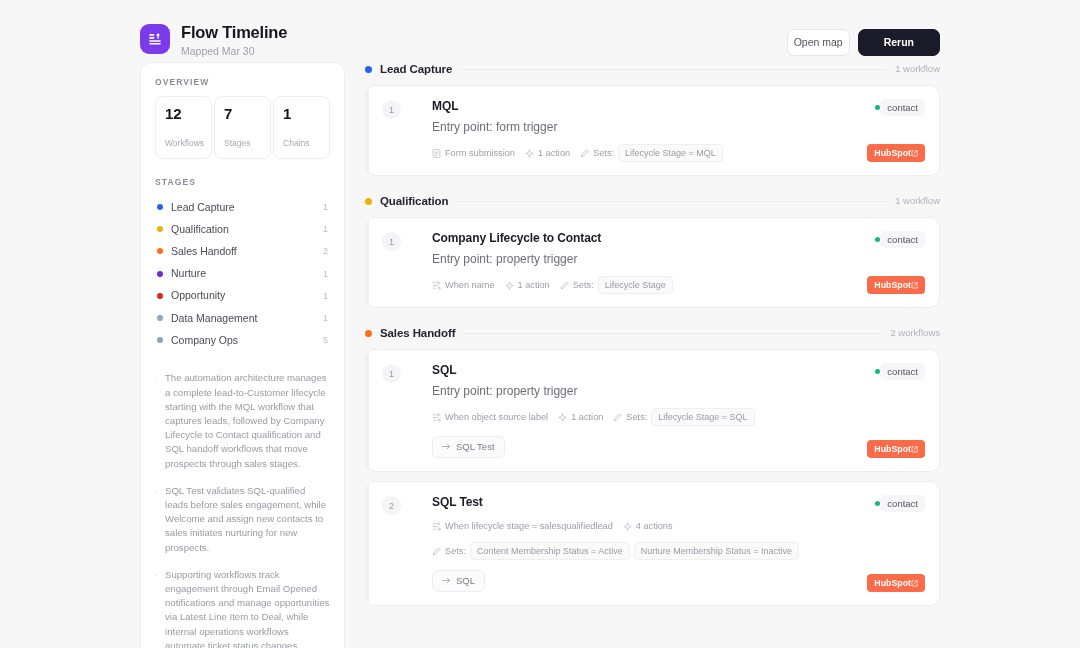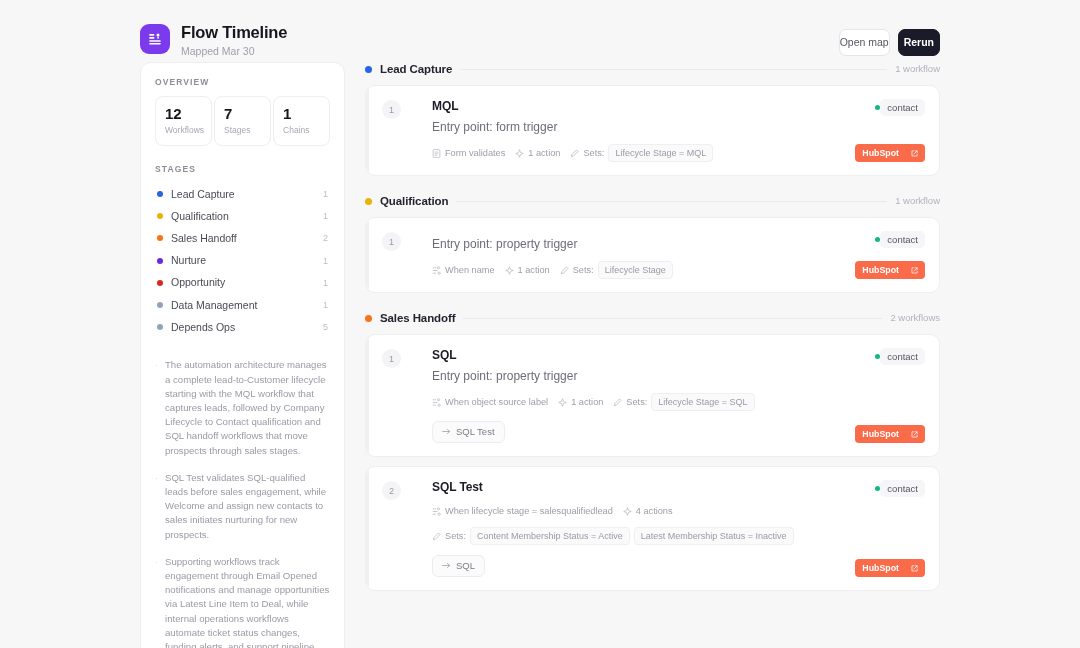--- a/index.html
+++ b/index.html
@@ -67,35 +67,35 @@
   .header-actions {
     display: flex;
     align-items: center;
     gap: 8px;
     padding-top: 7px;
   }
   .btn {
     font-family: "Liberation Sans", sans-serif;
     font-size: 10.5px;
     border-radius: 7px;
-    padding: 6px 0;
+    padding: 6px 6px;
     cursor: pointer;
     line-height: 13px;
     border: 1px solid #e6e6ea;
   }
   .btn-secondary {
     background: #ffffff;
     color: #55555f;
   }
   .btn-primary {
     background: #1a1a28;
     color: #ffffff;
     border-color: #1a1a28;
     font-weight: 600;
-    padding: 6px 5px;
+    padding: 6px 25px;
   }
 
   
   .body-grid {
     display: flex;
     gap: 20px;
     align-items: flex-start;
   }
 
   
@@ -130,21 +130,21 @@
   }
   .stat-value {
     font-size: 15px;
     font-weight: 700;
     color: #16161d;
     line-height: 18px;
   }
   .stat-label {
     font-size: 8.5px;
     color: #a8a8b3;
-    margin-top: 2px;
+    margin-top: 15px;
     line-height: 11px;
   }
   .stages-list { margin-bottom: 14px; }
   .stage-item {
     display: flex;
     align-items: center;
     gap: 8px;
     padding: 4.6px 2px;
     cursor: pointer;
   }
@@ -329,21 +329,21 @@
     border-radius: 5px;
     padding: 2.5px 7px;
     line-height: 12px;
   }
   .src-badge {
     position: absolute;
     right: 14px;
     bottom: 13px;
     display: inline-flex;
     align-items: center;
-    gap: 12px;
+    gap: 0;
     background: #fa6b49;
     color: #ffffff;
     font-size: 8.8px;
     font-weight: 600;
     border-radius: 4px;
     padding: 3.5px 7px;
     line-height: 11px;
     cursor: pointer;
   }
   .src-badge svg { display: block; }
@@ -421,21 +421,21 @@
             <span class="stage-name">Opportunity</span>
             <span class="stage-count">1</span>
           </div>
           <div class="stage-item">
             <span class="dot" style="background: rgb(148, 163, 184);"></span>
             <span class="stage-name">Data Management</span>
             <span class="stage-count">1</span>
           </div>
           <div class="stage-item">
             <span class="dot" style="background: rgb(148, 163, 184);"></span>
-            <span class="stage-name">Depends Ops</span>
+            <span class="stage-name">Company Ops</span>
             <span class="stage-count">5</span>
           </div>
         </div>
       <div class="notes" id="notes-list">
           <div class="note">
             <span class="note-bullet">·</span>
             <span class="note-text">The automation architecture manages a complete lead-to-Customer lifecycle starting with the MQL workflow that captures leads, followed by Company Lifecycle to Contact qualification and SQL handoff workflows that move prospects through sales stages.</span>
           </div>
           <div class="note">
             <span class="note-bullet">·</span>
@@ -463,21 +463,21 @@
                 <div class="wf-title">MQL</div>
                 <div class="wf-entry">Entry point: form trigger</div>
                 <div class="meta-row">
                   <span class="meta-item">
                     <span>
                       <svg width="9" height="9" viewBox="0 0 12 12">
                         <rect x="1.5" y="0.8" width="9" height="10.4" rx="1.4" fill="none" stroke="#b6b6c1" stroke-width="1"></rect>
                         <path d="M4 4.2h4M4 6.4h4M4 8.4h2.4" stroke="#b6b6c1" stroke-width="0.9" stroke-linecap="round"></path>
                       </svg>
                     </span>
-                    <span>Form validates</span>
+                    <span>Form submission</span>
                   </span>
                   <span class="meta-item">
                     <span>
                       <svg width="9" height="9" viewBox="0 0 12 12">
                         <path d="M6 0.9 7.3 4.6 11 6 7.3 7.4 6 11.1 4.7 7.4 1 6 4.7 4.6Z" fill="none" stroke="#b6b6c1" stroke-width="0.95" stroke-linejoin="round"></path>
                       </svg>
                     </span>
                     <span>1 action</span>
                   </span>
                   <span class="meta-item">
@@ -510,20 +510,21 @@
           <div class="stage-header">
             <span class="stage-header-dot" style="background: rgb(234, 179, 8);"></span>
             <span class="stage-header-title">Qualification</span>
             <span class="stage-header-rule"></span>
             <span class="stage-header-count">1 workflow</span>
           </div>
           <div class="wf-card">
             <div class="wf-top">
               <span class="wf-index">1</span>
               <div class="wf-body">
+                <div class="wf-title">Company Lifecycle to Contact</div>
                 <div class="wf-entry">Entry point: property trigger</div>
                 <div class="meta-row">
                   <span class="meta-item">
                     <span>
                       <svg width="9" height="9" viewBox="0 0 12 12">
                         <path d="M1.6 2.4h3.2M1.6 6h5.2M1.6 9.6h3.2" stroke="#b6b6c1" stroke-width="1" stroke-linecap="round"></path>
                         <circle cx="8.6" cy="2.4" r="1.5" fill="none" stroke="#b6b6c1" stroke-width="1"></circle>
                         <circle cx="9.6" cy="9.6" r="1.5" fill="none" stroke="#b6b6c1" stroke-width="1"></circle>
                       </svg>
                     </span>
@@ -651,21 +652,21 @@
                     <span>4 actions</span>
                   </span>
                   <span class="meta-item">
                     <span>
                       <svg width="9" height="9" viewBox="0 0 12 12">
                         <path d="M8.7 1.3 10.7 3.3 4.4 9.6 1.8 10.2 2.4 7.6Z" fill="none" stroke="#b6b6c1" stroke-width="1" stroke-linejoin="round"></path>
                       </svg>
                     </span>
                     <span>Sets:</span>
                     <span class="chip">Content Membership Status = Active</span>
-                    <span class="chip">Latest Membership Status = Inactive</span>
+                    <span class="chip">Nurture Membership Status = Inactive</span>
                   </span>
                 </div>
                 <div class="chain-row"><span class="chain-chip">
                     <span><svg width="9" height="7" viewBox="0 0 12 8">
                         <path d="M0.8 4h9.4M7.2 1.2 10.2 4 7.2 6.8" fill="none" stroke="#9b9ba7" stroke-width="1" stroke-linecap="round" stroke-linejoin="round"></path>
                       </svg></span>
                     <span>SQL</span>
                   </span></div>
               </div>
             </div>

